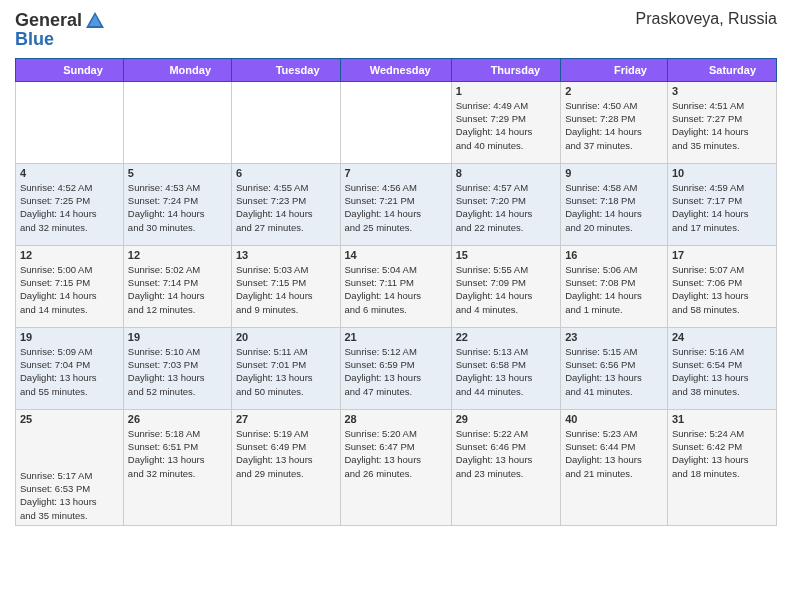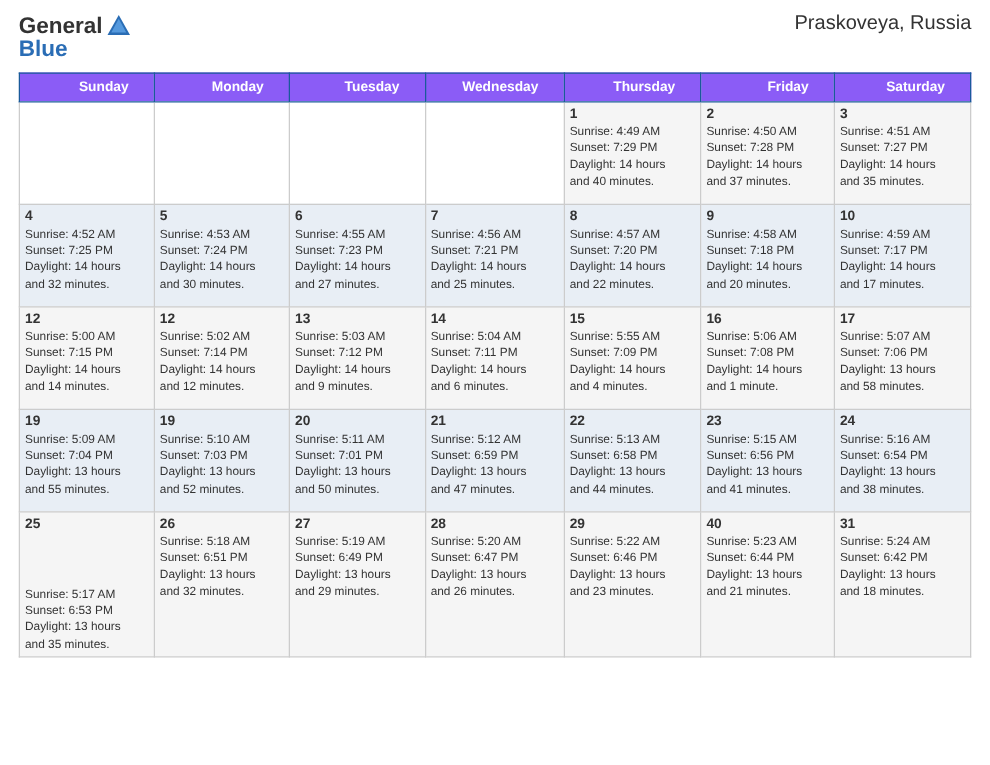--- a/index.html
+++ b/index.html
@@ -218,21 +218,21 @@
           <td>
             <span class="day-num">12</span>
             <div class="day-detail" style="white-space: pre-line;">Sunrise: 5:02 AM
 Sunset: 7:14 PM
 Daylight: 14 hours
 and 12 minutes.</div>
           </td>
           <td>
             <span class="day-num">13</span>
             <div class="day-detail" style="white-space: pre-line;">Sunrise: 5:03 AM
-Sunset: 7:12 PM
+Sunset: 7:15 PM
 Daylight: 14 hours
 and 9 minutes.</div>
           </td>
           <td>
             <span class="day-num">14</span>
             <div class="day-detail" style="white-space: pre-line;">Sunrise: 5:04 AM
 Sunset: 7:11 PM
 Daylight: 14 hours
 and 6 minutes.</div>
           </td>

